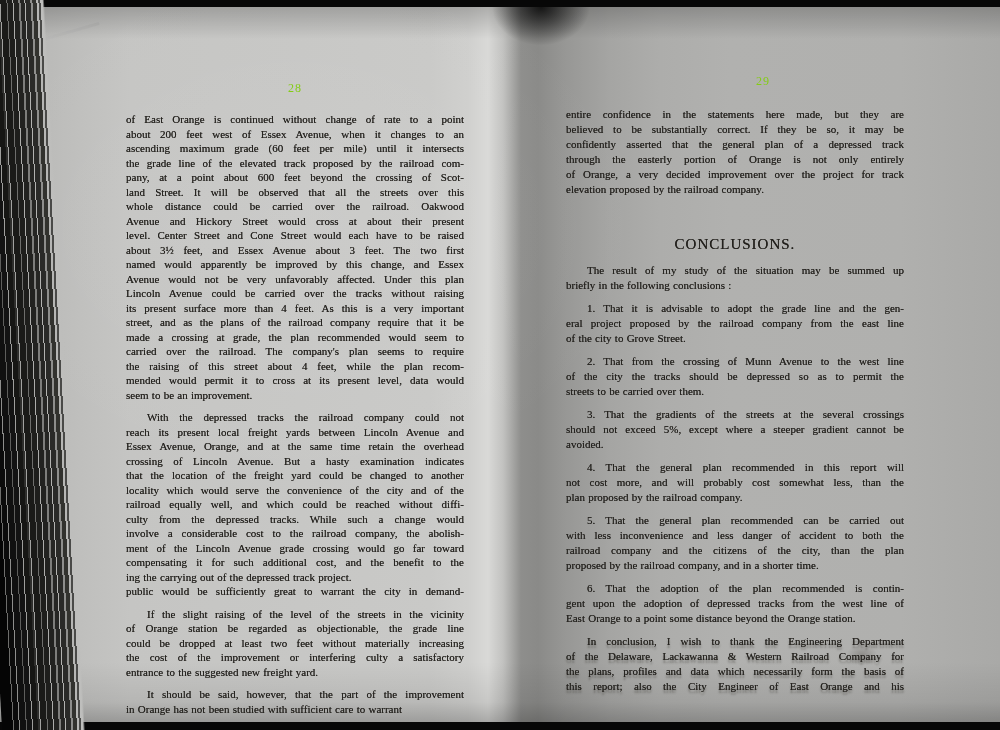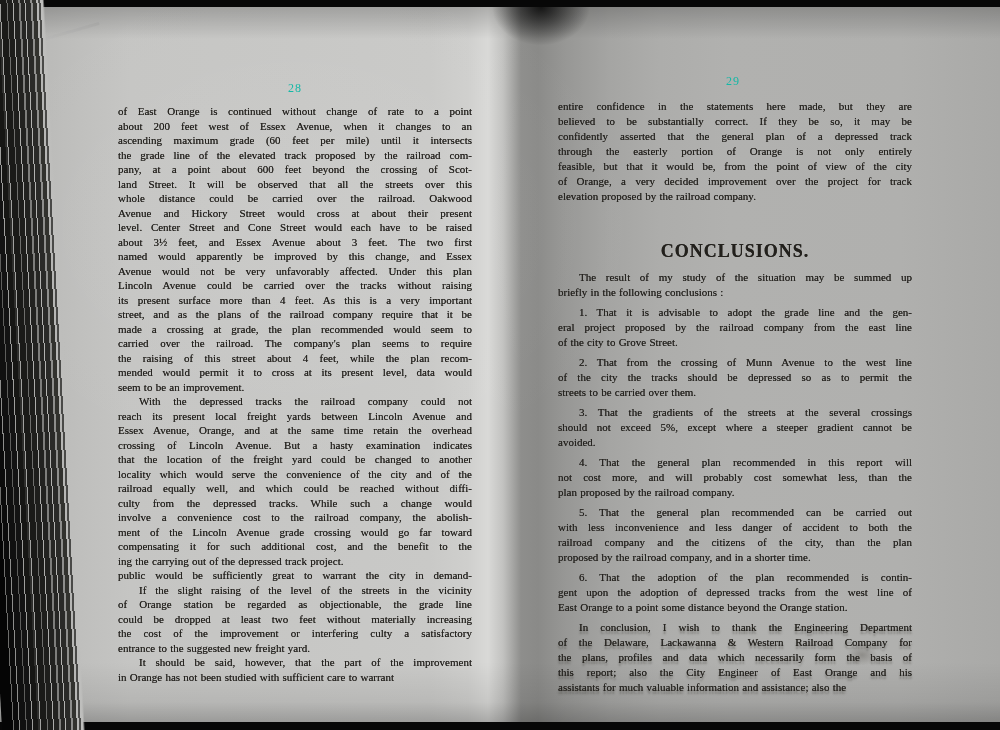--- a/index.html
+++ b/index.html
@@ -39,40 +39,40 @@
       #b2b2b0 63px,#b2b2b0 64px,#2a2a28 64px,#2a2a28 69px,
       #8e8e8c 69px,#8e8e8c 71px,#32322e 71px,#32322e 75px,
       #b6b6b4 75px,#b6b6b4 77px,#4a4a48 77px,#4a4a48 79px,
       #bebebc 79px,#bebebc 81px, rgba(190,190,188,0) 83px, rgba(190,190,188,0) 100px);
   }
   .corner-line{
     position:absolute;left:6px;top:28px;width:95px;height:3px;
     background:#b8b8b6;transform:rotate(-16deg);opacity:0.8;
   }
   .page-number{
-    position:absolute;text-align:center;font-size:12px;color:#14b8a6;
+    position:absolute;text-align:center;font-size:12px;color:#84cc16;
     letter-spacing:1px;
   }
   #num-left{left:118px;top:81px;width:354px;}
-  #num-right{left:556px;top:74px;width:354px;}
+  #num-right{left:586px;top:74px;width:354px;}
   .page-col{position:absolute;color:#262420;word-spacing:0.5px;
     text-shadow:0 0 0.4px rgba(36,34,30,0.85);}
   #left-col{left:118px;top:104px;width:354px;font-size:11px;line-height:14.5px;}
   #right-top,#right-rest{width:354px;}
   #right-wrap{left:558px;top:99px;width:354px;font-size:11px;line-height:15px;}
-  .para{margin:0;}
+  .para{margin:8px;}
   #right-rest .para{margin-top:5px;}
   .para.extra-gap{margin-top:12px;}
   .para.smear .line{text-shadow:0 3px 2px rgba(50,48,42,0.45), 0 0 0.4px rgba(36,34,30,0.85);}
   .line{text-align-last:justify;}
   .line.last{text-align-last:left;}
   .line.first{text-indent:21px;}
   h2.conclusions{
-    margin:38px 0 10px 0;text-align:center;font-size:18px;line-height:18px;
-    font-weight:bold;letter-spacing:1px;color:#22201c;
+    margin:38px 0 10px 0;text-align:center;font-size:15px;line-height:18px;
+    font-weight:normal;letter-spacing:1px;color:#22201c;
   }
 </style>
 </head>
 <body>
 
 <div class="scene">
   <div class="spread">
     <div class="corner-line"></div>
     <div class="shade"></div>
   </div>
@@ -108,21 +108,21 @@
       </div>
       <div class="para">
         <div class="line first">With the depressed tracks the railroad company could not</div>
         <div class="line">reach its present local freight yards between Lincoln Avenue and</div>
         <div class="line">Essex Avenue, Orange, and at the same time retain the overhead</div>
         <div class="line">crossing of Lincoln Avenue. But a hasty examination indicates</div>
         <div class="line">that the location of the freight yard could be changed to another</div>
         <div class="line">locality which would serve the convenience of the city and of the</div>
         <div class="line">railroad equally well, and which could be reached without diffi-</div>
         <div class="line">culty from the depressed tracks. While such a change would</div>
-        <div class="line">involve a convenience cost to the railroad company, the abolish-</div>
+        <div class="line">involve a considerable cost to the railroad company, the abolish-</div>
         <div class="line">ment of the Lincoln Avenue grade crossing would go far toward</div>
         <div class="line">compensating it for such additional cost, and the benefit to the</div>
         <div class="line last">ing the carrying out of the depressed track project.</div>
         <div class="line">public would be sufficiently great to warrant the city in demand-</div>
       </div>
       <div class="para">
         <div class="line first">If the slight raising of the level of the streets in the vicinity</div>
         <div class="line">of Orange station be regarded as objectionable, the grade line</div>
         <div class="line">could be dropped at least two feet without materially increasing</div>
         <div class="line">the cost of the improvement or interfering culty a satisfactory</div>
@@ -134,21 +134,20 @@
       </div>
     </div>
 
   <div class="page-col" id="right-wrap">
     <div id="right-top">
         <div class="para">
           <div class="line">entire confidence in the statements here made, but they are</div>
           <div class="line">believed to be substantially correct. If they be so, it may be</div>
           <div class="line">confidently asserted that the general plan of a depressed track</div>
           <div class="line">through the easterly portion of Orange is not only entirely</div>
-          <div class="line">feasible, but that it would be, from the point of view of the city</div>
           <div class="line">of Orange, a very decided improvement over the project for track</div>
           <div class="line last">elevation proposed by the railroad company.</div>
         </div>
       </div>
     <h2 class="conclusions">CONCLUSIONS.</h2>
     <div id="right-rest">
         <div class="para">
           <div class="line first">The result of my study of the situation may be summed up</div>
           <div class="line last">briefly in the following conclusions :</div>
         </div>
@@ -181,17 +180,16 @@
         <div class="para">
           <div class="line first">6. That the adoption of the plan recommended is contin-</div>
           <div class="line">gent upon the adoption of depressed tracks from the west line of</div>
           <div class="line last">East Orange to a point some distance beyond the Orange station.</div>
         </div>
         <div class="para extra-gap smear">
           <div class="line first">In conclusion, I wish to thank the Engineering Department</div>
           <div class="line">of the Delaware, Lackawanna &amp; Western Railroad Company for</div>
           <div class="line">the plans, profiles and data which necessarily form the basis of</div>
           <div class="line">this report; also the City Engineer of East Orange and his</div>
-          <div class="line last">assistants for much valuable information and assistance; also the</div>
         </div>
       </div>
   </div>
 </div>
 
 </body></html>

